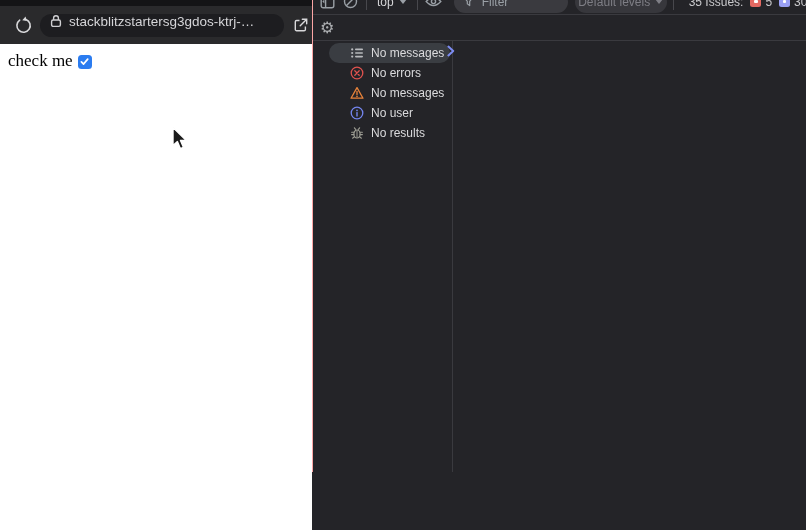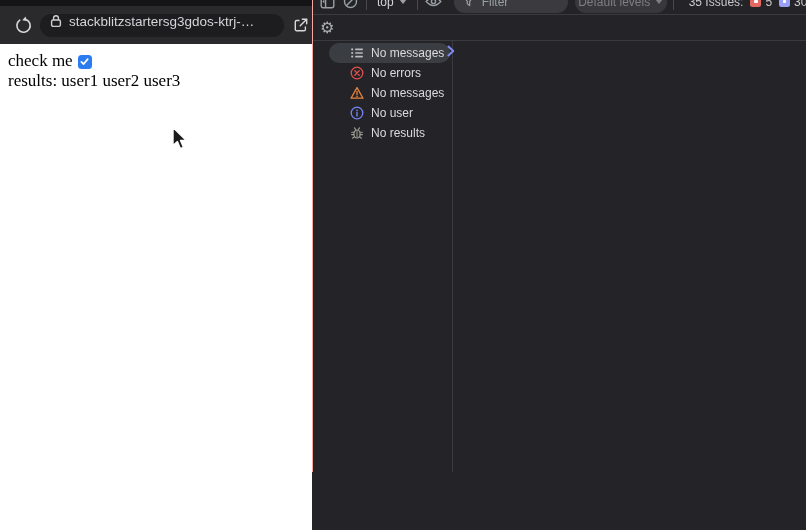--- a/index.html
+++ b/index.html
@@ -127,21 +127,20 @@
 
     <div class="page">
       <div class="page-line">
         <span>check me</span>
         <span class="checkbox">
           <svg width="11" height="11" viewBox="0 0 12 12">
             <path d="M2.6 6.4 L5 8.8 L9.5 3.4" fill="none" stroke="#fff" stroke-width="1.9" stroke-linecap="round" stroke-linejoin="round"></path>
           </svg>
         </span>
       </div>
-      <div>results: user1 user2 user3</div>
     </div>
   </section>
 
   <section class="devtools">
 
     <div class="dt-row1">
       <div class="dt-row1-inner">
         <button class="tb-icon-btn" style="margin-left:4px;">
           <span style="display:flex;">
             <svg width="15" height="15" viewBox="0 0 15 15">

